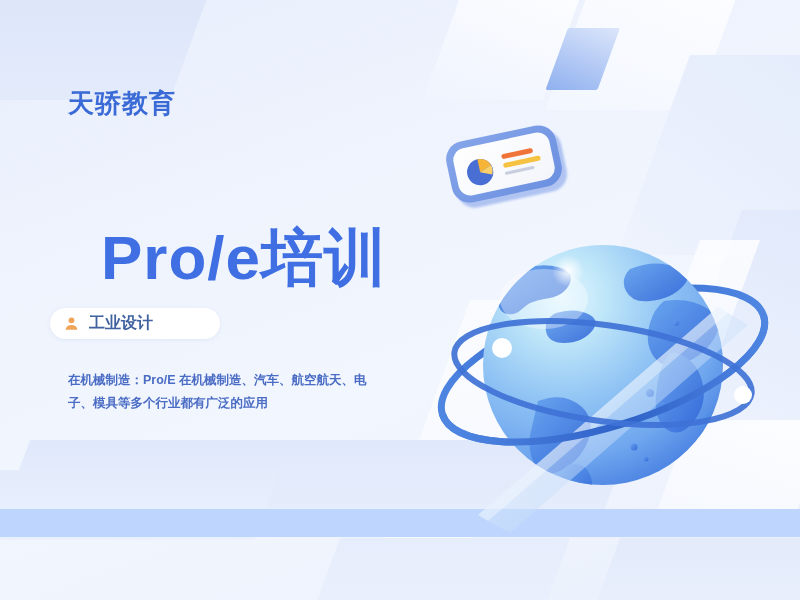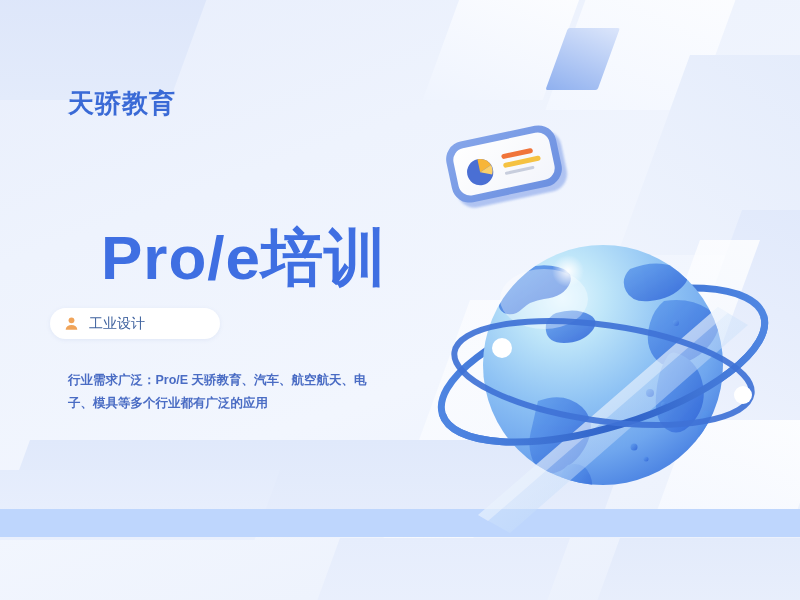--- a/index.html
+++ b/index.html
@@ -126,22 +126,22 @@
     align-items: center;
     gap: 10px;
     height: 31px;
     padding: 0 16px 0 14px;
     min-width: 140px;
     background: #ffffff;
     border-radius: 16px;
     box-shadow: 0 1px 4px rgba(90,120,190,.10);
   }
   .pill-label {
-    font-size: 14px;
-    font-weight: 400;
+    font-size: 16px;
+    font-weight: 700;
     color: #40639f;
     white-space: nowrap;
   }
   .pill-icon { width: 15px; height: 15px; display: block; flex: none; }
 
   .desc {
     position: absolute;
     left: 68px; top: 356px;
     width: 306px;
     font-size: 12.5px;
@@ -310,16 +310,16 @@
     <div class="pills">
       <div class="pill">
         <svg class="pill-icon" viewBox="0 0 16 16">
           <circle cx="8" cy="4.6" r="3.1" fill="#f0a45a"></circle>
           <path d="M1.8 14.6 a6.2 5 0 0 1 12.4 0 Z" fill="#f0a45a"></path>
         </svg>
         <span class="pill-label">工业设计</span>
       </div>
     </div>
 
-    <p class="desc">行业需求广泛：Pro/E 天骄教育、汽车、航空航天、电子、模具等多个行业都有广泛的应用</p>
+    <p class="desc">在机械制造：Pro/E 在机械制造、汽车、航空航天、电子、模具等多个行业都有广泛的应用</p>
   </div>
 
 </div>
 
 </body></html>

